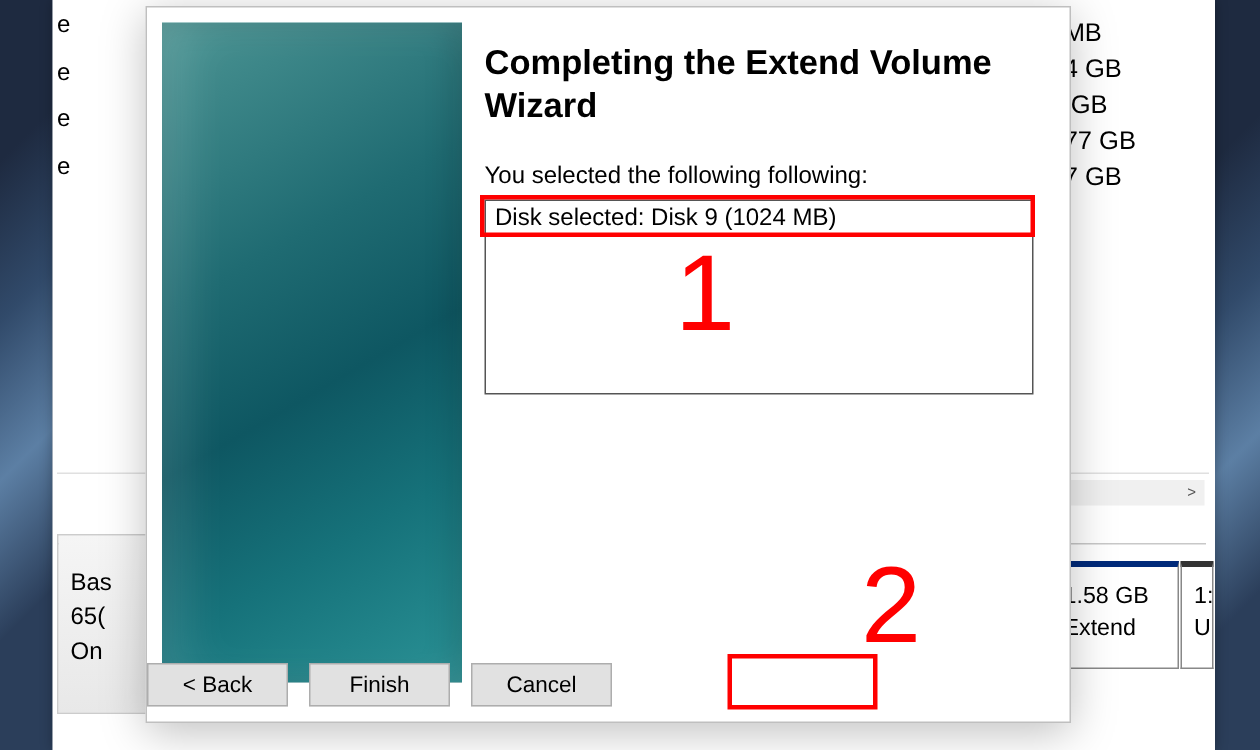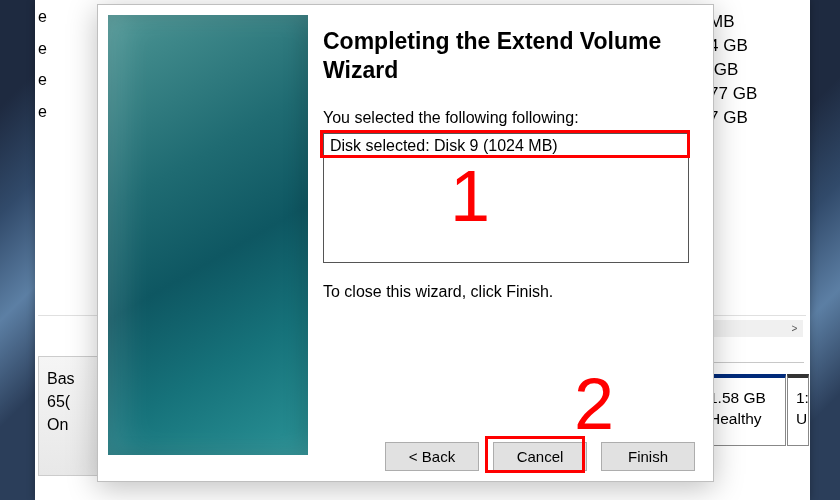--- a/index.html
+++ b/index.html
@@ -87,21 +87,21 @@
     color: #555;
   }
   .lower-left-panel {
     position: absolute;
     left: 3px;
     top: 356px;
     width: 66px;
     height: 120px;
     background: linear-gradient(to bottom, #f5f5f5, #e8e8e8);
     border: 1px solid #ccc;
-    padding: 10px 6px 6px 8px;
+    padding: 20px 6px 6px 8px;
     font-size: 16px;
     line-height: 1.45;
     color: #000;
     box-sizing: border-box;
   }
   .partition-block {
     position: absolute;
     top: 374px;
     height: 72px;
     border: 1px solid #888;
@@ -210,21 +210,20 @@
     z-index: 7;
     font-family: Arial, sans-serif;
   }
   .button-row {
     position: absolute;
     left: 0;
     right: 10px;
     bottom: 10px;
     height: 29px;
     display: flex;
-    justify-content: flex-end;
     gap: 14px;
     padding-right: 8px;
   }
   .btn {
     width: 94px;
     height: 29px;
     background: #e1e1e1;
     border: 1px solid #adadad;
     font-family: inherit;
     font-size: 15px;
@@ -283,42 +282,41 @@
   <div class="lower-hr"></div>
 
   <div class="lower-left-panel">
     <div>Bas</div>
     <div>65(</div>
     <div>On</div>
   </div>
 
   <div class="partition-block partition-1">
     <div>1.58 GB</div>
-    <div>Healthy</div>
+    <div>Extend</div>
   </div>
   <div class="partition-block partition-2">
     <div>1:</div>
     <div>U</div>
   </div>
 
   <div class="wizard">
     <div class="wizard-side"></div>
     <div class="wizard-title">Completing the Extend Volume Wizard</div>
     <div class="subtitle">You selected the following following:</div>
 
     <div class="settings-container">
       <div class="disk-line">Disk selected: Disk 9 (1024 MB)</div>
     </div>
 
-    <div class="close-hint">To close this wizard, click Finish.</div>
 
     <div class="highlight-box-1"></div>
     <div class="label-1">1</div>
     <div class="label-2">2</div>
     <div class="highlight-finish"></div>
 
     <div class="button-row">
       <button class="btn">&lt; Back</button>
+      <button class="btn">Finish</button>
       <button class="btn">Cancel</button>
-      <button class="btn">Finish</button>
     </div>
   </div>
 </div>
 
 </body></html>

